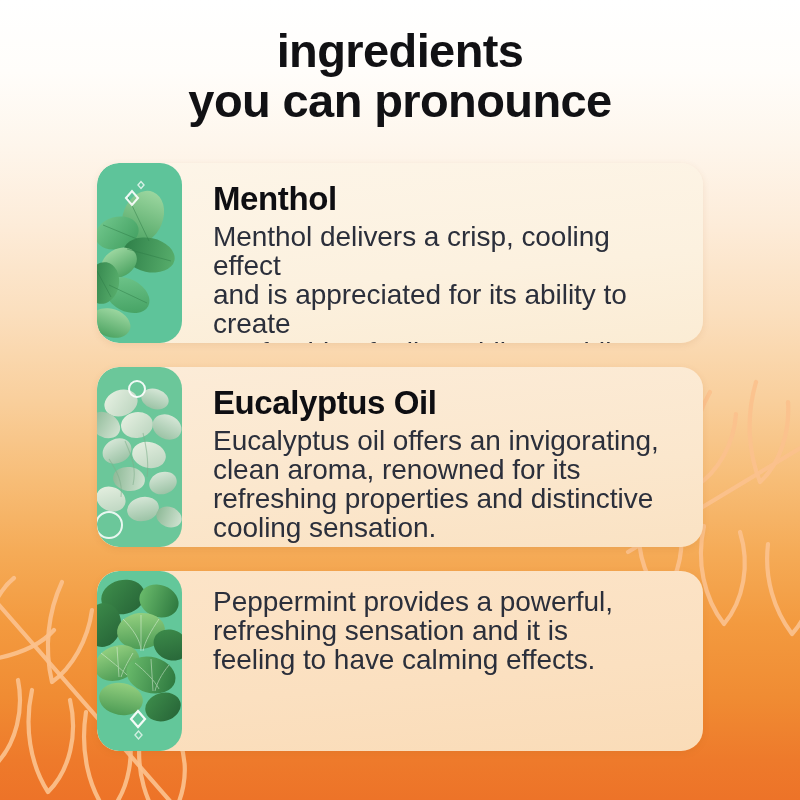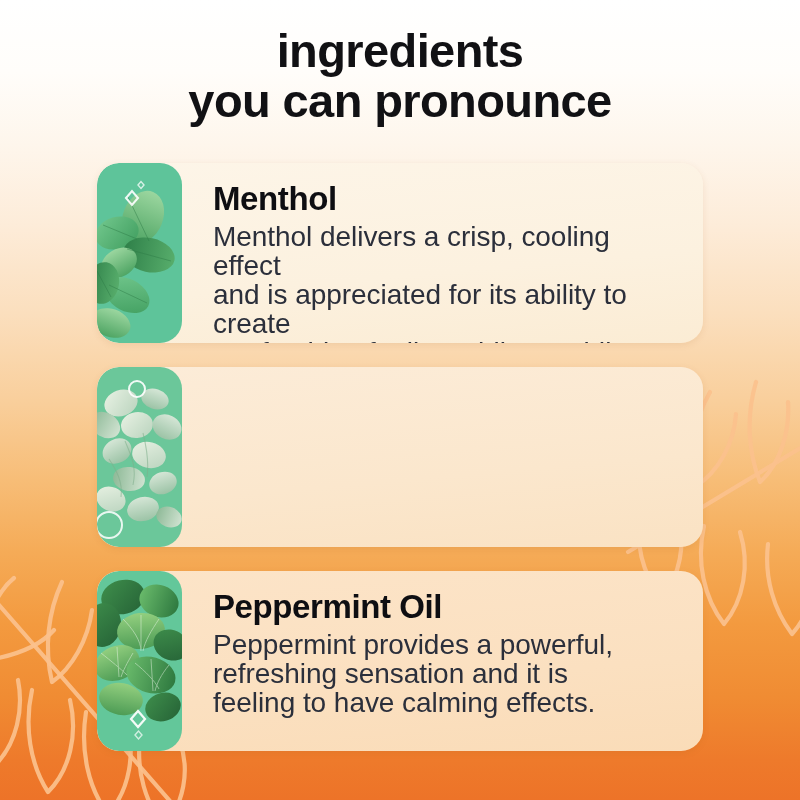--- a/index.html
+++ b/index.html
@@ -229,20 +229,27 @@
             <ellipse cx="72" cy="150" rx="13" ry="10" transform="rotate(20 72 150)" fill="url(#euC)"></ellipse>
             <g stroke="#7fae8b" stroke-width="1.1" opacity=".55" fill="none">
               <path d="M28 74 C34 88 40 100 36 118"></path>
               <path d="M46 66 C50 82 52 96 50 110"></path>
               <path d="M12 92 C20 104 26 116 24 130"></path>
             </g>
             <circle cx="40" cy="22" r="8" fill="none" stroke="#ffffff" stroke-width="2" opacity=".9"></circle>
             <circle cx="12" cy="158" r="13" fill="none" stroke="#ffffff" stroke-width="2" opacity=".85"></circle>
           </g>
         </svg>
+      </div>
+      <div class="card-body">
+        <div class="card-title">Eucalyptus Oil</div>
+        <div class="card-desc">Eucalyptus oil offers an invigorating,
+clean aroma, renowned for its
+refreshing properties and distinctive
+cooling sensation.</div>
       </div>
     </div>
 
     <div class="card card-3">
       <div class="thumb">
         <svg viewBox="0 0 85 180" aria-hidden="true">
           <defs>
             <clipPath id="c3">
                 <rect x="0" y="0" width="85" height="180" rx="22" ry="22"></rect>
               </clipPath>
@@ -280,21 +287,20 @@
               <path d="M38 92 C48 100 58 110 62 118"></path>
                 <path d="M54 88 L56 120"></path>
               <path d="M72 94 C64 104 60 112 58 120"></path>
             </g>
             <path d="M34 148 l7 -8 7 8 -7 8 z" fill="none" stroke="#ffffff" stroke-width="2.2" opacity=".92"></path>
             <path d="M38 164 l3.5 -4 3.5 4 -3.5 4 z" fill="none" stroke="#ffffff" stroke-width="1.4" opacity=".7"></path>
           </g>
         </svg>
       </div>
       <div class="card-body">
-        <div class="card-title">Peppermint Oil</div>
         <div class="card-desc">Peppermint provides a powerful,
 refreshing sensation and it is
 feeling to have calming effects.</div>
       </div>
     </div>
 
   </div>
 </div>
 
 </body></html>

